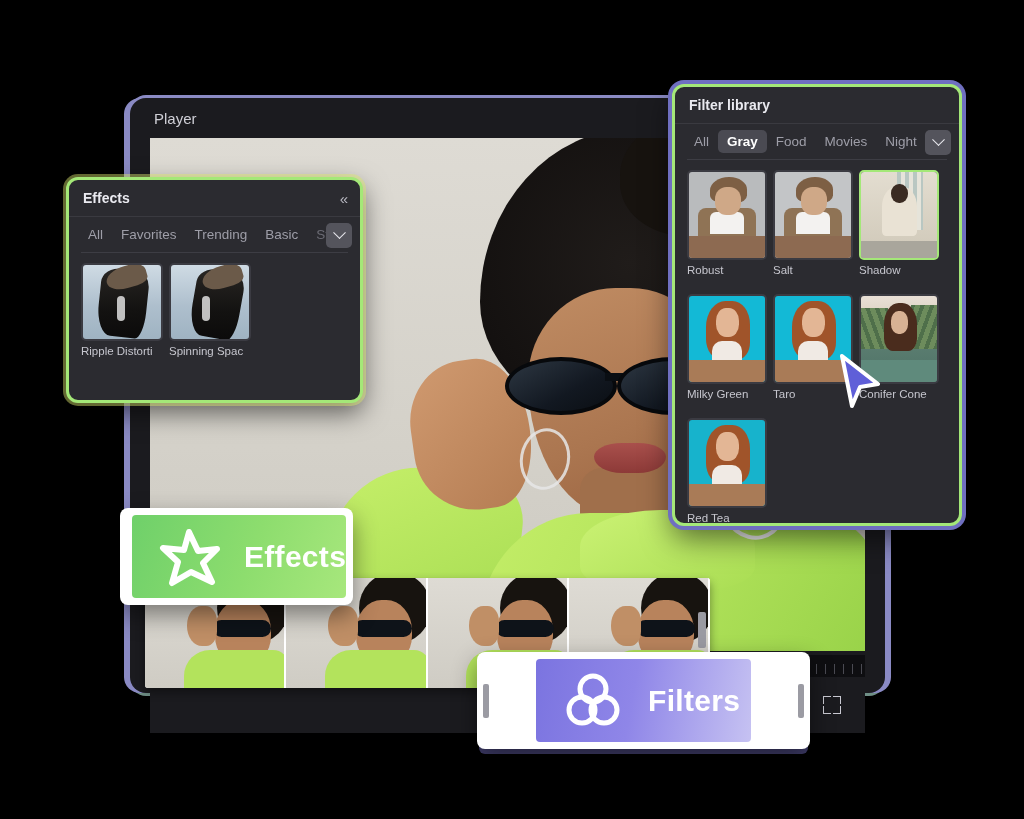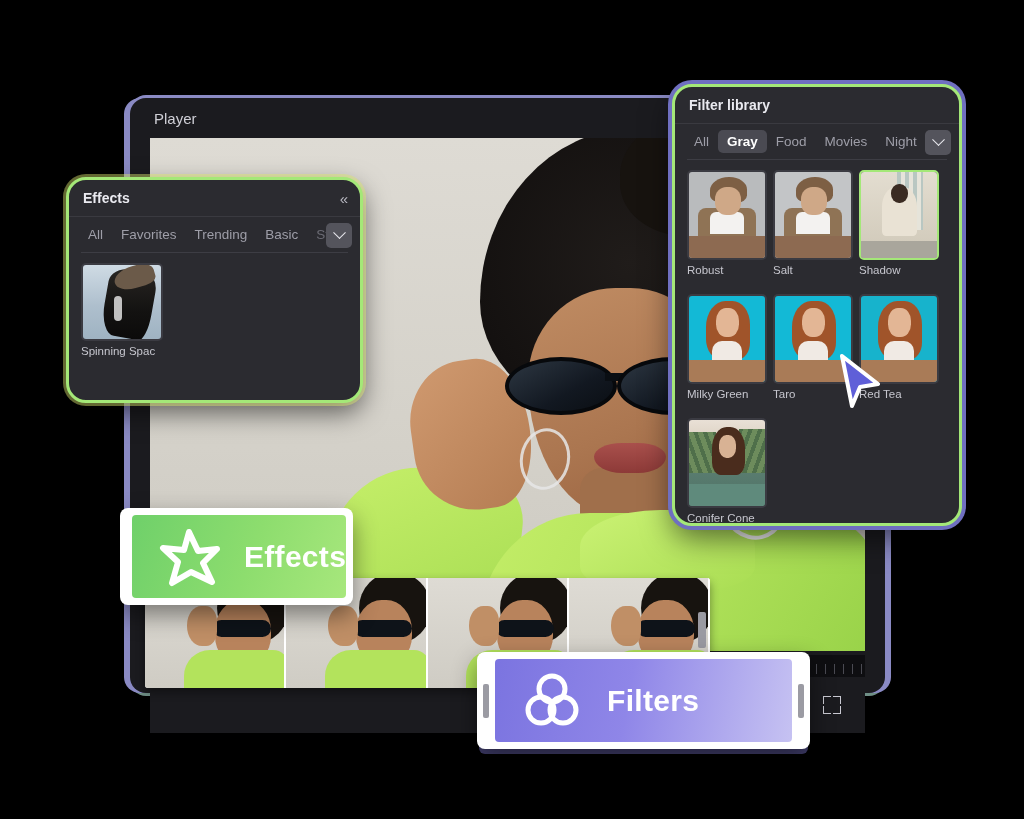--- a/index.html
+++ b/index.html
@@ -156,21 +156,21 @@
   .fc-body{position:absolute;left:28%;top:72px;width:105px;height:60px;background:#b3e35c;border-radius:26px 16px 0 0;}
   .fc-hand{position:absolute;left:30%;top:28px;width:30px;height:40px;background:#c08f66;border-radius:48% 38% 36% 50%;}
   .film-handle {
     position:absolute; width:8px; height:36px; background:#9a9aa2; border-radius:2px; top:34px;
   }
 
   
   .panel {
     position: absolute;
     background: #2b2b30;
-    border-radius: 20px;
+    border-radius: 12px;
     border: 3px solid #a4e878;
   }
   .panel-title {
     color:#eaeaf0; font-size:14px; font-weight:bold;
   }
   .panel-head {
     height: 36px; display:flex; align-items:center; justify-content:space-between;
     padding: 0 14px; border-bottom:1px solid #3a3a40;
   }
   .tabs-row {
@@ -269,21 +269,21 @@
     margin: 7px 0; border-radius:4px; height: calc(100% - 14px);
     display:flex; align-items:center; gap:24px; padding-left: 26px;
     flex: 1;
   }
   .feature-label { color:#fff; font-size:30px; font-weight:bold; letter-spacing:.3px; }
   .fc-grip { width:6px; height:34px; background:#9b9ba3; border-radius:2px; margin:0 6px; }
   #effects-card { left:120px; top:508px; width:233px; height:97px; }
   #effects-card .feature-inner { background: linear-gradient(110deg,#6fd06a 0%, #8ddd6e 55%, #a7e77c 100%); }
   #filters-card { left:477px; top:652px; width:333px; height:97px; }
   #filters-card .feature-inner { background: linear-gradient(100deg,#7b74e0 0%, #8f86e8 45%, #c6c2f2 100%); }
-  #filters-card { box-shadow: 0 10px 24px rgba(0,0,0,.45), 0 7px 0 -2px rgba(120,114,200,.55); }
+  #filters-card { box-shadow: 0 10px 24px rgba(0,0,0,.45), 0 7px 0 -2px rgba(120,114,200,.55); gap: 41px; }
 </style>
 </head>
 <body>
 
 <div id="stage">
 
   <div id="player-window">
     <div id="player-title">Player</div>
 
     <div id="player-stage">
@@ -373,20 +373,30 @@
       <span class="tab fade">Sta</span>
       <span class="tab-more">
           <i></i>
         </span>
     </div>
     <div class="tabs-sep"></div>
     <div class="grid">
       <div class="cell">
         <div class="thumb">
           <div class="eff-img">
+              <div class="eff-fig"></div>
+              <div class="eff-hair"></div>
+              <div class="eff-high"></div>
+            </div>
+        </div>
+        <div class="cell-label">Ripple Distorti</div>
+      </div>
+      <div class="cell">
+        <div class="thumb">
+          <div class="eff-img">
               <div class="eff-fig" style="transform:rotate(10deg) translateX(6px)"></div>
               <div class="eff-hair" style="left:40%"></div>
               <div class="eff-high" style="left:40%"></div>
             </div>
         </div>
         <div class="cell-label">Spinning Spac</div>
       </div>
     </div>
   </div>
 
@@ -473,42 +483,42 @@
               <div class="r-top"></div>
               <div class="r-base"></div>
         </div>
           </div>
         <div class="cell-label">Taro</div>
       </div>
 
       <div class="cell">
         <div class="thumb">
             <div class="fl-img">
-          <div class="r-bg" style="background:#17b3cc"></div>
-              <div class="r-hair"></div>
-              <div class="r-face"></div>
-              <div class="r-top"></div>
-              <div class="r-base"></div>
-        </div>
-          </div>
-        <div class="cell-label">Red Tea</div>
-      </div>
-
-      <div class="cell">
-        <div class="thumb">
-            <div class="fl-img">
           <div class="t-bg"></div>
               <div class="t-leaf"></div>
               <div class="t-leaf2"></div>
               <div class="t-hair"></div>
               <div class="t-face"></div>
               <div class="t-base"></div>
         </div>
           </div>
         <div class="cell-label">Conifer Cone</div>
+      </div>
+
+      <div class="cell">
+        <div class="thumb">
+            <div class="fl-img">
+          <div class="r-bg" style="background:#17b3cc"></div>
+              <div class="r-hair"></div>
+              <div class="r-face"></div>
+              <div class="r-top"></div>
+              <div class="r-base"></div>
+        </div>
+          </div>
+        <div class="cell-label">Red Tea</div>
       </div>
     </div>
   </div>
 
   <div id="cursor">
     <svg viewBox="0 0 44 58" width="44" height="58">
       <path d="M4 2 L40 30 L22 33 L14 52 Z" fill="#5f5fd8" stroke="#ffffff" stroke-width="4" stroke-linejoin="round"></path>
     </svg>
   </div>
 

